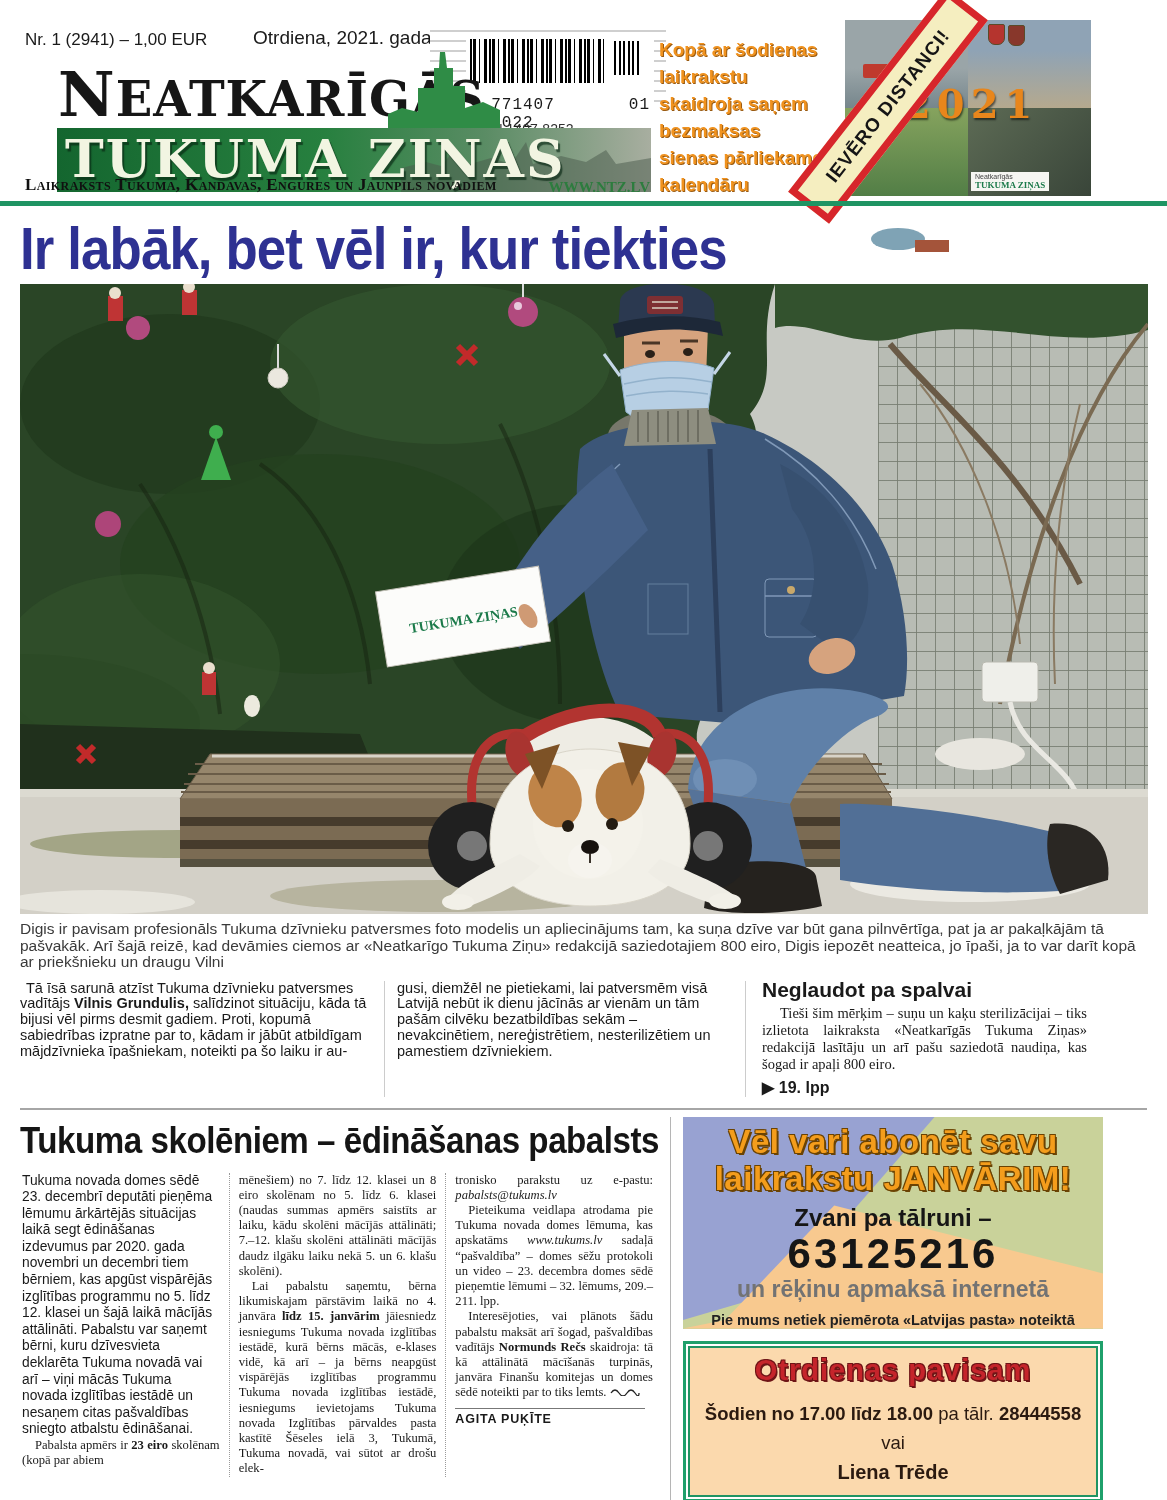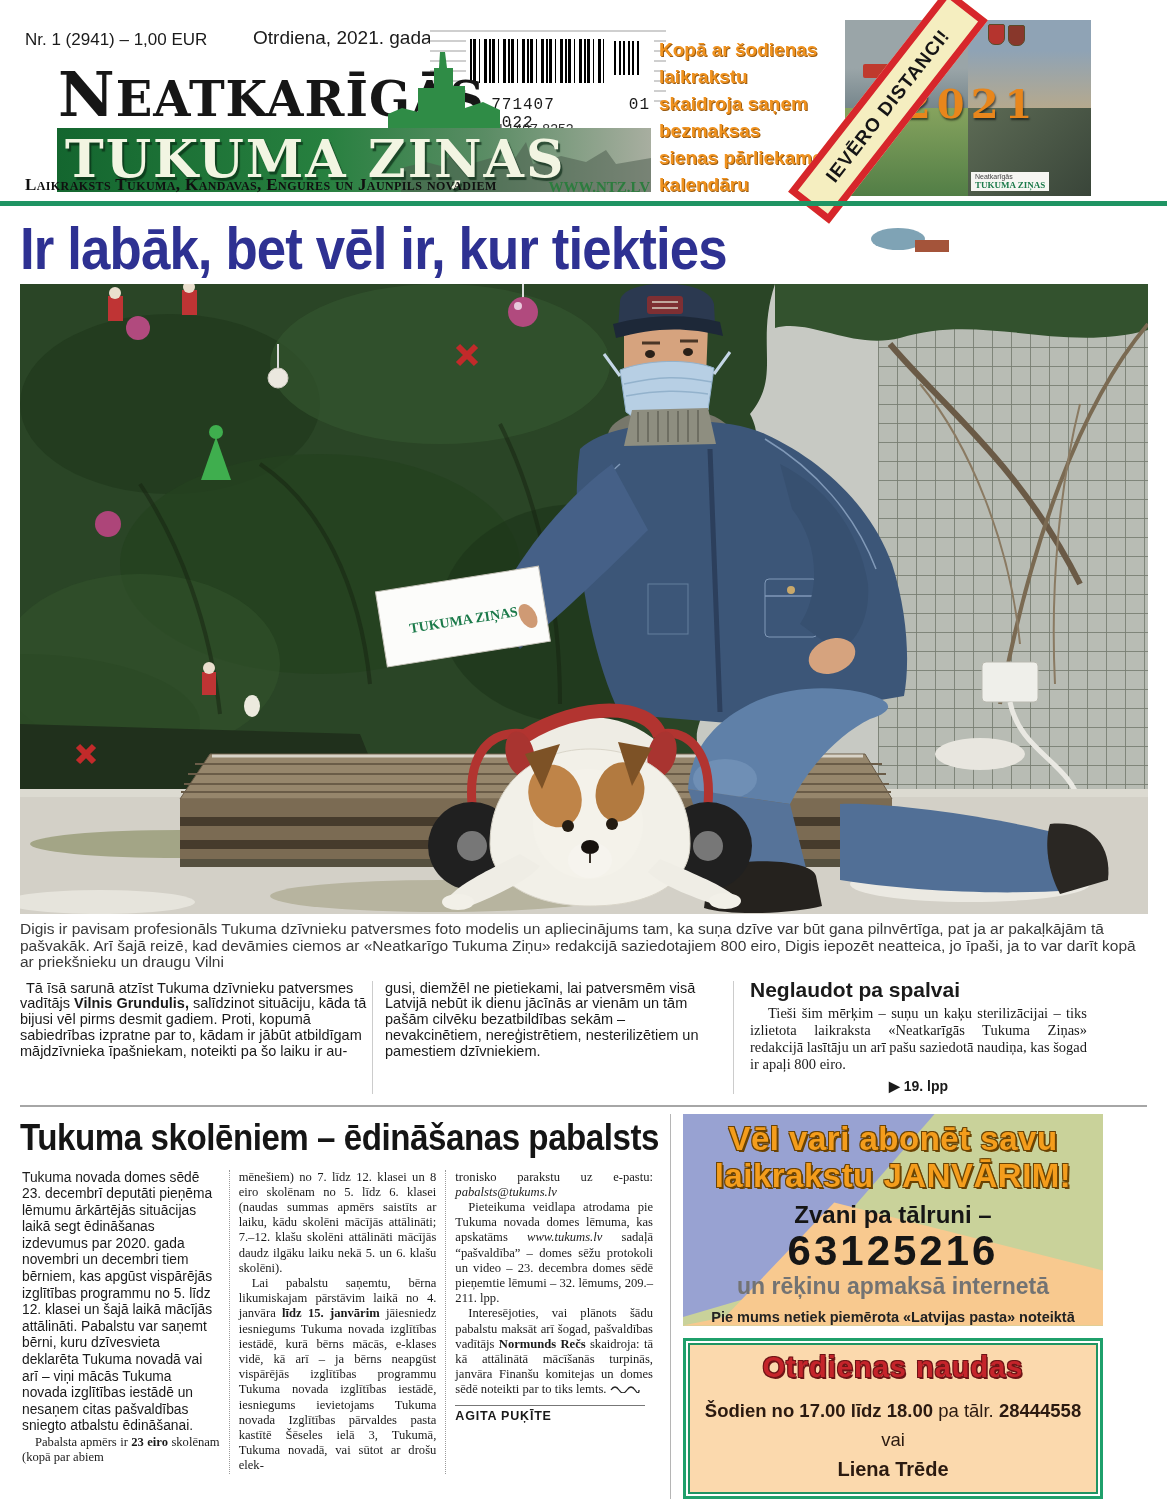--- a/index.html
+++ b/index.html
@@ -64,26 +64,26 @@
   .headline1{margin:8px 0 2px 20px;font-size:60px;font-weight:bold;letter-spacing:-1px;color:#2e3192;
              transform:scaleX(.88);transform-origin:left;white-space:nowrap;line-height:66px;}
   .photo{position:relative;margin:2px 20px 0;width:1128px;height:630px;background:#c7c9c3;overflow:hidden;}
   .fence{position:absolute;left:858px;top:0;width:270px;height:558px;background-color:#b8bcb4;
     background-image:repeating-linear-gradient(0deg,rgba(118,124,112,.85) 0 1px,transparent 1px 19px),
                      repeating-linear-gradient(90deg,rgba(118,124,112,.85) 0 1px,transparent 1px 19px);}
   .photo svg{position:absolute;left:0;top:0;}
   .caption{margin:7px 20px 0;width:1126px;font-size:15.5px;line-height:16.5px;color:#3a3a3a;}
   .art1{display:flex;margin:10px 20px 0;}
   .a1c{font-size:14.5px;line-height:15.8px;}
-  .a1c1{width:352px;border-right:1px solid #ccc;text-indent:6px;}
+  .a1c1{width:352px;padding-right:12px;border-right:1px solid #ccc;text-indent:6px;}
   .a1c2{width:336px;padding:0 12px;border-right:1px solid #ccc;}
   .a1c3{flex:1;padding-left:16px;padding-right:60px;}
   .a1h{font-size:21px;font-weight:bold;margin:-3px 0 3px;}
   .a1t{font-family:"Liberation Serif",serif;font-size:14.5px;line-height:17px;text-indent:18px;text-align:justify;}
-  .more{margin-top:5px;text-align:center;font-weight:bold;font-size:14px;}
+  .more{margin-top:5px;text-align:left;font-weight:bold;font-size:16px;}
   .hr1{margin:11px 20px 0;border-top:2px solid #a6a6a6;}
   
   .bottom{display:flex;margin:7px 20px 0;}
   .b-left{width:642px;padding-right:8px;border-right:1px solid #b5b5b5;}
   .headline2{margin:4px 0 12px;font-size:36px;font-weight:bold;letter-spacing:-.5px;color:#151515;
              transform:scaleX(.92);transform-origin:left;white-space:nowrap;line-height:40px;}
   .a2cols{display:flex;}
   .a2c{width:33.33%;padding:0 9px;font-family:"Liberation Serif",serif;font-size:12.6px;line-height:15.2px;
        text-align:justify;}
   .a2c:first-child{padding-left:2px;}
@@ -384,20 +384,20 @@
           <div class="ad1-title">Vēl vari abonēt savu</div>
           <div class="ad1-title">laikrakstu JANVĀRIM!</div>
           <div class="ad1-call">Zvani pa tālruni –</div>
           <div class="ad1-phone">63125216</div>
           <div class="ad1-pay">un rēķinu apmaksā internetā</div>
           <div class="ad1-note">Pie mums netiek piemērota «Latvijas pasta» noteiktā komisijas maksa</div>
         </div>
       </div>
 
       <div class="ad2">
-        <div class="ad2-title">Otrdienas naudas</div>
+        <div class="ad2-title">Otrdienas pavisam</div>
         <div class="ad2-line"><span class="b">Šodien no 17.00 līdz 18.00</span><span> pa tālr. </span><span class="b">28444558</span><span> vai</span></div>
         <div class="ad2-name">Liena Trēde</div>
       </div>
     </div>
   </div>
 
 </div>
 
 </body></html>

